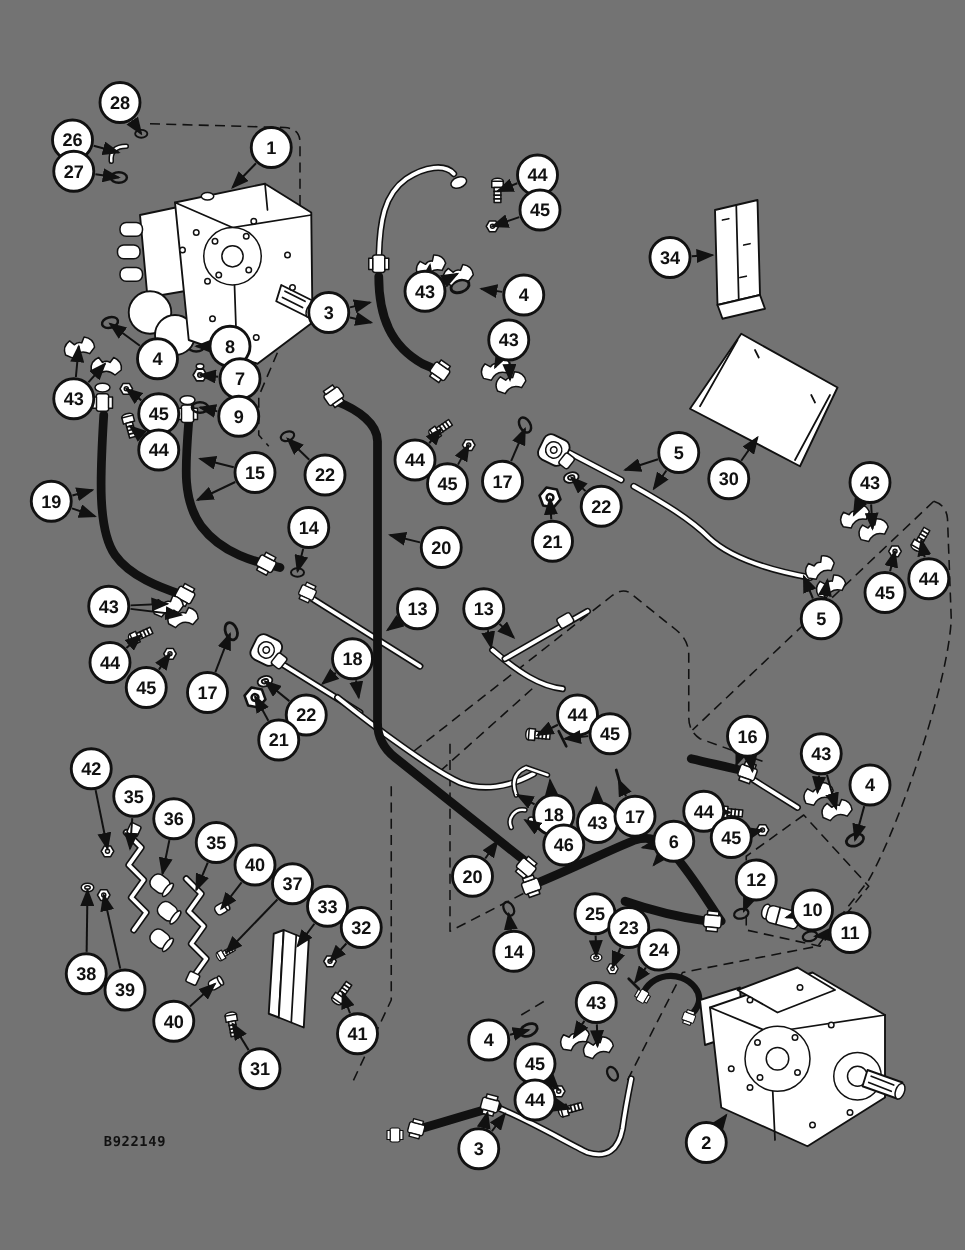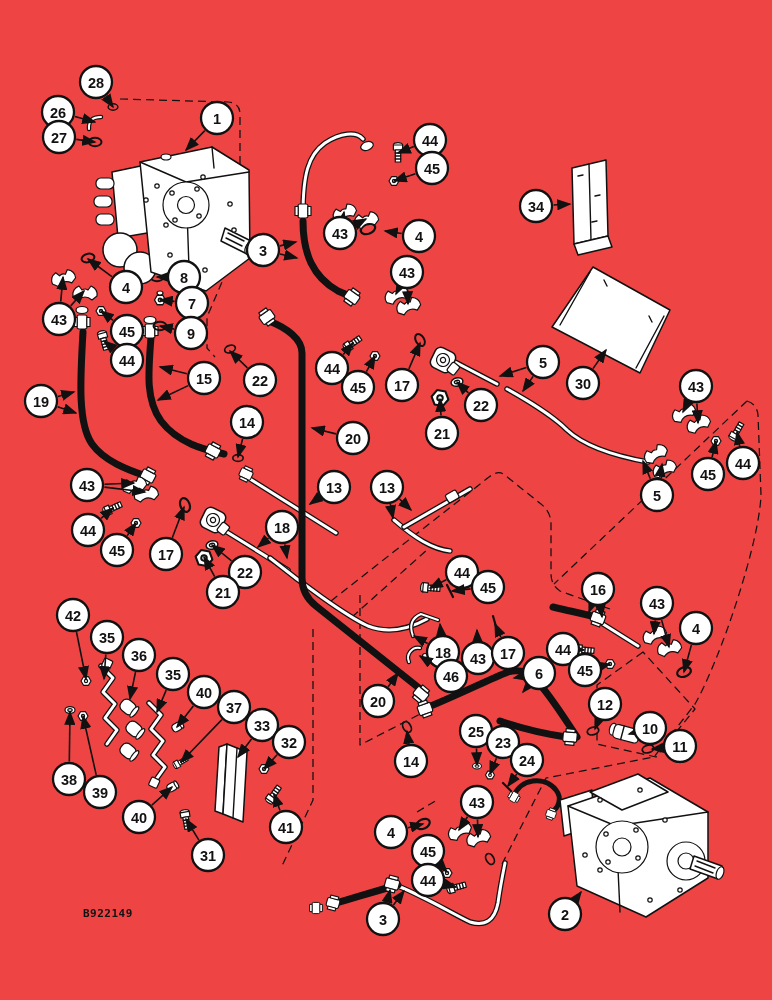--- a/index.html
+++ b/index.html
@@ -1,16 +1,16 @@
 <!DOCTYPE html>
 <html><head>
 <meta charset="utf-8">
 <style>
   html,body{margin:0;padding:0;background:#e8e8e8;}
-  .page{width:772px;height:1000px;background:#ef4444;position:relative;margin:0 auto;
+  .page{width:772px;height:1000px;background:#737373;position:relative;margin:0 auto;
         font-family:"Liberation Sans",sans-serif;overflow:hidden;}
   svg{display:block;}
   .ln{fill:none;stroke:#111;stroke-width:1.4;stroke-linecap:round;stroke-linejoin:round;}
   .fw{fill:#fff;stroke:#111;stroke-width:1.5;stroke-linejoin:round;}
   .fw2{fill:#fff;stroke:#111;stroke-width:1.2;stroke-linejoin:round;}
   .hose{fill:none;stroke:#111;stroke-width:7;stroke-linecap:round;}
   .hose-sm{fill:none;stroke:#111;stroke-width:5;stroke-linecap:round;}
   .tube-o{fill:none;stroke:#111;stroke-width:5.5;stroke-linecap:round;stroke-linejoin:round;}
   .tube-i{fill:none;stroke:#fff;stroke-width:3;stroke-linecap:round;stroke-linejoin:round;}
   .tube2-o{fill:none;stroke:#111;stroke-width:4.4;stroke-linecap:round;}

